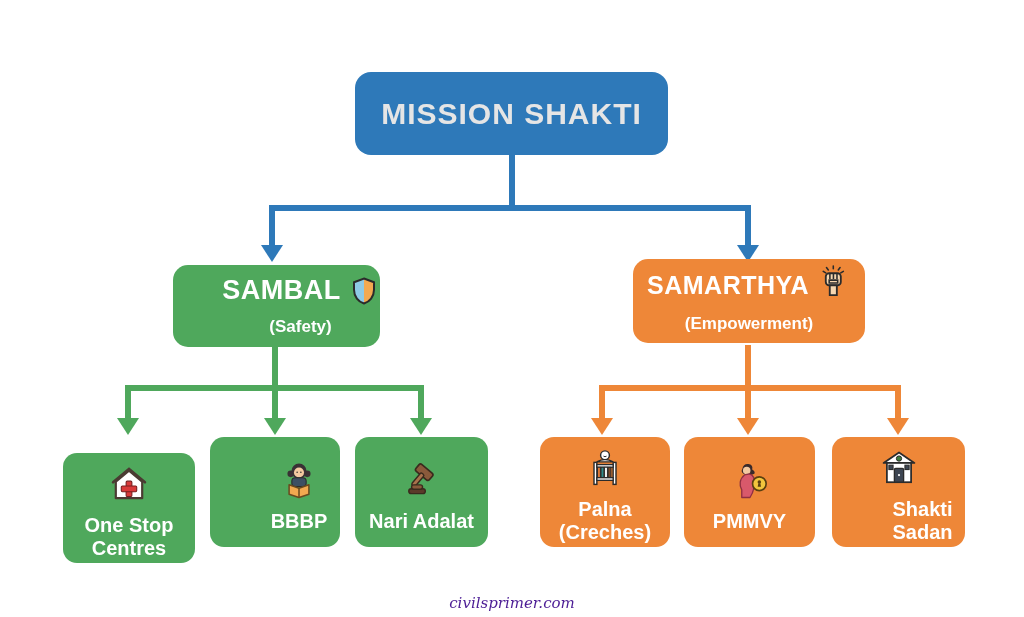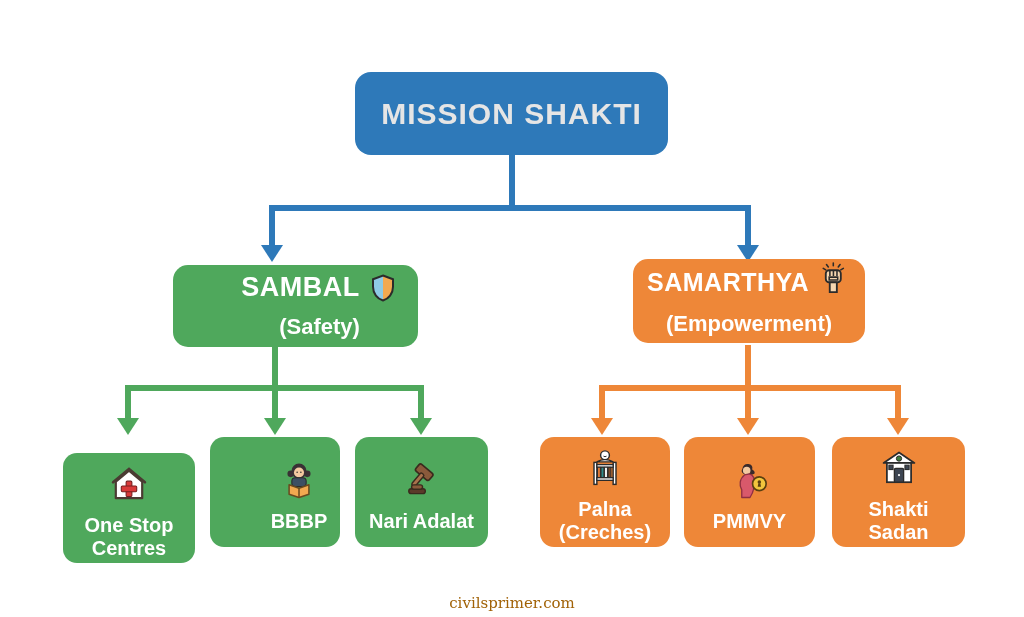--- a/index.html
+++ b/index.html
@@ -10,56 +10,56 @@
   .box{position:absolute;box-sizing:border-box;display:flex;flex-direction:column;
        align-items:center;justify-content:center;color:#ffffff;text-align:center;}
   .root-box{background:#2e79b9;border-radius:16px;}
   .root-title{font-size:30px;font-weight:800;letter-spacing:1px;color:#e5e5e5;}
   .green-bg{background:#4fa85c;}
   .orange-bg{background:#ee8738;}
   .branch{border-radius:15px;}
   .branch-title-row{display:flex;align-items:center;justify-content:center;gap:8px;
                     font-size:27px;font-weight:800;letter-spacing:.5px;line-height:1.05;}
   .branch-title-row.small{font-size:25px;}
-  .branch-subtitle{font-size:22px;font-weight:700;margin-top:11px;}
+  .branch-subtitle{font-size:17px;font-weight:700;margin-top:11px;}
   .leaf{border-radius:14px;padding-top:6px;}
   .leaf .icon-wrap{height:46px;display:flex;align-items:center;justify-content:center;}
   .leaf-label{font-size:20px;font-weight:700;line-height:1.15;margin-top:6px;max-width:108px;}
   .seg{position:absolute;}
   .c-blue{background:#2e79b9;}
   .c-green{background:#4fa85c;}
   .c-orange{background:#ee8738;}
   .arrowhead{position:absolute;width:0;height:0;
     border-left:11px solid transparent;border-right:11px solid transparent;}
   .a-blue{border-top:17px solid #2e79b9;}
   .a-green{border-top:17px solid #4fa85c;}
   .a-orange{border-top:17px solid #ee8738;}
   .footer{position:absolute;left:0;right:0;top:594px;text-align:center;
-          font-family:"DejaVu Serif",serif;font-size:15px;color:#a16207;}
+          font-family:"DejaVu Serif",serif;font-size:15px;color:#4c1d95;font-style:italic;}
   .hdr-icon{display:block;}
 </style>
 </head>
 <body>
 
 <div class="canvas">
 
   <div class="box root-box" style="left:355px;top:72px;width:313px;height:83px;">
     <span class="root-title">MISSION SHAKTI</span>
   </div>
 
   <div>
     <div class="seg c-blue" style="left:509px;top:153px;width:6px;height:55px;"></div>
     <div class="seg c-blue" style="left:269px;top:205px;width:482px;height:6px;"></div>
     <div class="seg c-blue" style="left:269px;top:205px;width:6px;height:41px;"></div>
     <div class="arrowhead a-blue" style="left:261px;top:245px;"></div>
     <div class="seg c-blue" style="left:745px;top:205px;width:6px;height:41px;"></div>
     <div class="arrowhead a-blue" style="left:737px;top:245px;"></div>
   </div>
 
-  <div class="box branch green-bg" style="left:173px;top:265px;width:245px;height:82px;padding-left:48px;">
+  <div class="box branch green-bg" style="left:173px;top:265px;width:207px;height:82px;padding-left:48px;">
     <div class="branch-title-row">
       <span>SAMBAL</span>
       <svg class="hdr-icon" width="30" height="30" viewBox="0 0 24 24">
         <path d="M12 2 L20 5 V11 C20 16.5 16.5 20.6 12 22 C7.5 20.6 4 16.5 4 11 V5 Z" fill="#f3a950"></path>
         <path d="M12 2 L4 5 V11 C4 16.5 7.5 20.6 12 22 Z" fill="#8ecae6"></path>
         <path d="M12 2 L20 5 V11 C20 16.5 16.5 20.6 12 22 C7.5 20.6 4 16.5 4 11 V5 Z" fill="none" stroke="#2b2b2b" stroke-width="1.6"></path>
       </svg>
     </div>
     <div class="branch-subtitle">(Safety)</div>
   </div>
@@ -182,21 +182,21 @@
         <circle cx="17" cy="10.5" r="3.4" fill="#f3c9a0"></circle>
         <path d="M15 14.5 C10.5 18 10 24 12.5 28 L12.5 35 H20 C22.5 31 25 26 22.5 21.5 C25.5 19 23 14.5 19.5 13.5 Z" fill="#d8596b" stroke="#8f2f42" stroke-width="1.2" stroke-linejoin="round"></path>
         <circle cx="28.5" cy="22.5" r="6.2" fill="#f2c53d" stroke="#5a4010" stroke-width="1.5"></circle>
         <circle cx="28.5" cy="21" r="1.6" fill="#5a4010"></circle>
         <path d="M27.6 22 L29.4 22 L30 25.2 L27 25.2 Z" fill="#5a4010"></path>
       </svg>
     </div>
     <div class="leaf-label">PMMVY</div>
   </div>
 
-  <div class="box leaf orange-bg" style="left:832px;top:437px;width:133px;height:110px;">
+  <div class="box leaf orange-bg" style="left:832px;top:437px;width:133px;height:110px;text-align:right;">
     <div class="icon-wrap">
       <svg width="44" height="44" viewBox="0 0 40 40">
         <rect x="9" y="14" width="22" height="18" fill="#ffffff" stroke="#2b2b2b" stroke-width="1.6"></rect>
         <path d="M6 14.5 L20 5 L34 14.5 Z" fill="#ffffff" stroke="#2b2b2b" stroke-width="1.6" stroke-linejoin="round"></path>
         <circle cx="20" cy="10.5" r="2.4" fill="#3f7d3f" stroke="#2b2b2b" stroke-width="0.9"></circle>
         <rect x="15.8" y="19.5" width="8.4" height="12.5" rx="1.2" fill="#3d4552" stroke="#2b2b2b" stroke-width="1.2"></rect>
         <circle cx="20" cy="25.5" r="1" fill="#ffffff"></circle>
         <rect x="10.8" y="16.5" width="3.8" height="4" fill="#3d4552" stroke="#2b2b2b" stroke-width="1"></rect>
         <rect x="25.4" y="16.5" width="3.8" height="4" fill="#3d4552" stroke="#2b2b2b" stroke-width="1"></rect>
       </svg>

